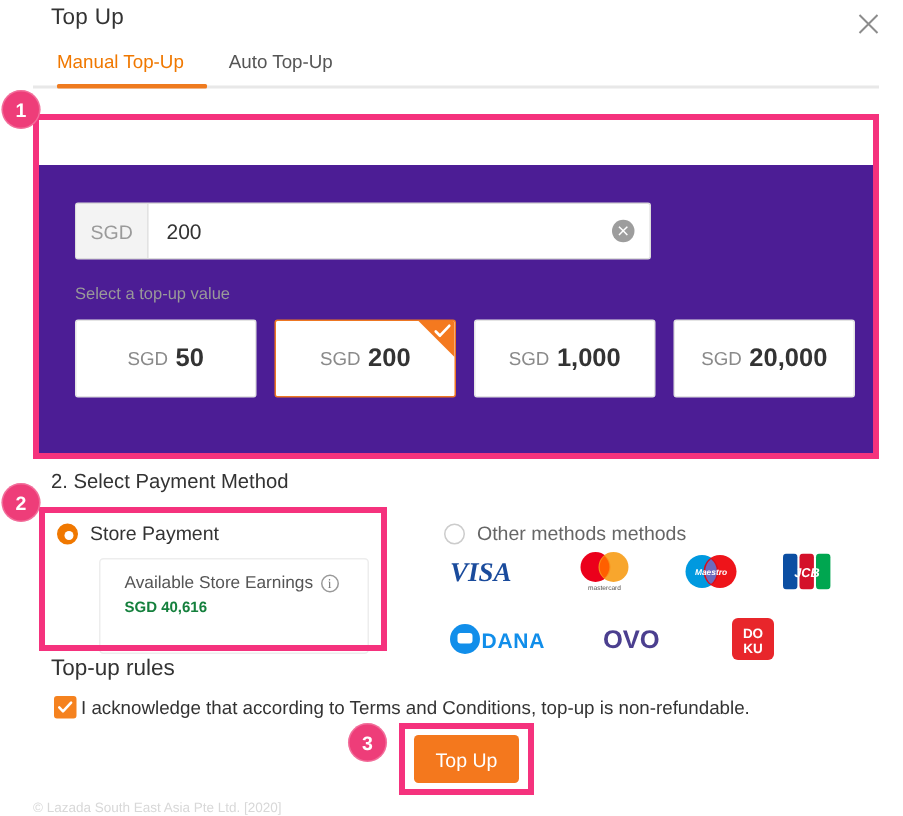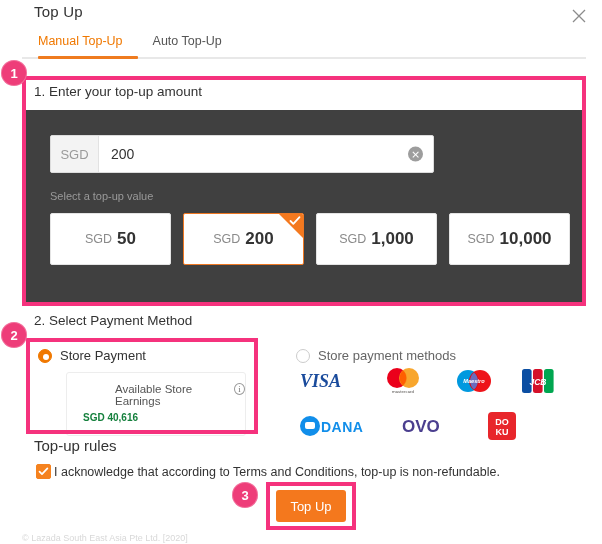--- a/index.html
+++ b/index.html
@@ -71,21 +71,21 @@
   .badge-3 { left: 232px; top: 482px; }
 
   
   .sec1-title {
     position: absolute; left: 34px; top: 84px;
     font-size: 13.5px; color: #333333;
   }
   .sec1-body {
     position: absolute; left: 26px; top: 110px;
     width: 556px; height: 192px;
-    background: #404040;
+    background: #4c1d95;
   }
   .amount-row {
     position: absolute; left: 24px; top: 25px;
     display: flex; width: 384px; height: 38px;
     border: 1px solid #dcdcdc; background: #ffffff; border-radius: 2px;
   }
   .cur-prefix {
     width: 48px; height: 100%;
     background: #f3f3f3; border-right: 1px solid #e2e2e2;
     display: flex; align-items: center; justify-content: center;
@@ -156,21 +156,21 @@
   }
   .opt-label { font-size: 13px; color: #333333; }
   .balance-card {
     position: absolute; left: 66px; top: 372px;
     width: 180px; height: 64px;
     background: #ffffff; border: 1px solid #ededed; border-radius: 3px;
     padding: 10px 0 0 16px;
   }
   .bal-label {
     font-size: 11.5px; color: #555555;
-    display: flex; gap: 5px; margin-left: 32px;
+    display: flex; gap: 5px;
   }
   .info-icon {
     width: 12px; height: 12px; border-radius: 50%;
     border: 1px solid #999999; color: #777777;
     font-size: 9px; line-height: 10px; text-align: center;
     font-family: "Liberation Serif", serif; cursor: pointer;
   }
   .bal-value {
     margin-top: 5px; font-size: 10px; font-weight: bold; color: #15803d;
   }
@@ -240,21 +240,20 @@
   <div class="tab-rule-active"></div>
 
   <div class="badge badge-1">1</div>
   <div class="badge badge-2">2</div>
   <div class="badge badge-3">3</div>
 
   <div class="hl hl-1"></div>
   <div class="hl hl-2"></div>
   <div class="hl hl-3"></div>
 
-  <div class="sec1-title">1. Enter your top-up amount</div>
   <div class="sec1-body">
 
     <div class="amount-row">
       <div class="cur-prefix">SGD</div>
       <input class="amount-input" type="text" value="200" style="">
       <div class="clear-icon">×</div>
     </div>
 
     <div class="hint">Select a top-up value</div>
 
@@ -270,21 +269,21 @@
         <svg class="corner-check" viewBox="0 0 12 12">
           <path d="M1.5 6 L4.3 8.8 L10.5 2.2" stroke="#ffffff" stroke-width="1.8" fill="none" stroke-linecap="round" stroke-linejoin="round"></path>
         </svg>
       </div>
       <div class="preset">
         <span class="cur">SGD</span>
         <span class="val">1,000</span>
       </div>
       <div class="preset">
         <span class="cur">SGD</span>
-        <span class="val">10,000</span>
+        <span class="val">20,000</span>
       </div>
     </div>
   </div>
 
   <div class="sec2-title">2. Select Payment Method</div>
 
   <div class="store-opt">
     <span class="radio on"></span>
     <span class="opt-label">Store Payment</span>
   </div>
@@ -292,21 +291,21 @@
   <div class="balance-card">
     <div class="bal-label">
       <span>Available Store Earnings</span>
       <span class="info-icon">i</span>
     </div>
     <div class="bal-value">SGD 40,616</div>
   </div>
 
   <div class="other-opt">
     <span class="radio"></span>
-    <span class="opt-label">Store payment methods</span>
+    <span class="opt-label">Other methods methods</span>
   </div>
 
   <div class="logos">
     <div class="logo-row r1">
       <span class="logo">
         <svg width="54" height="20" viewBox="0 0 54 20">
           <text x="0" y="16" font-family="Liberation Serif, serif" font-size="18" font-weight="bold" font-style="italic" fill="#1a4b9c">VISA</text>
         </svg>
       </span>
       <span class="logo">

